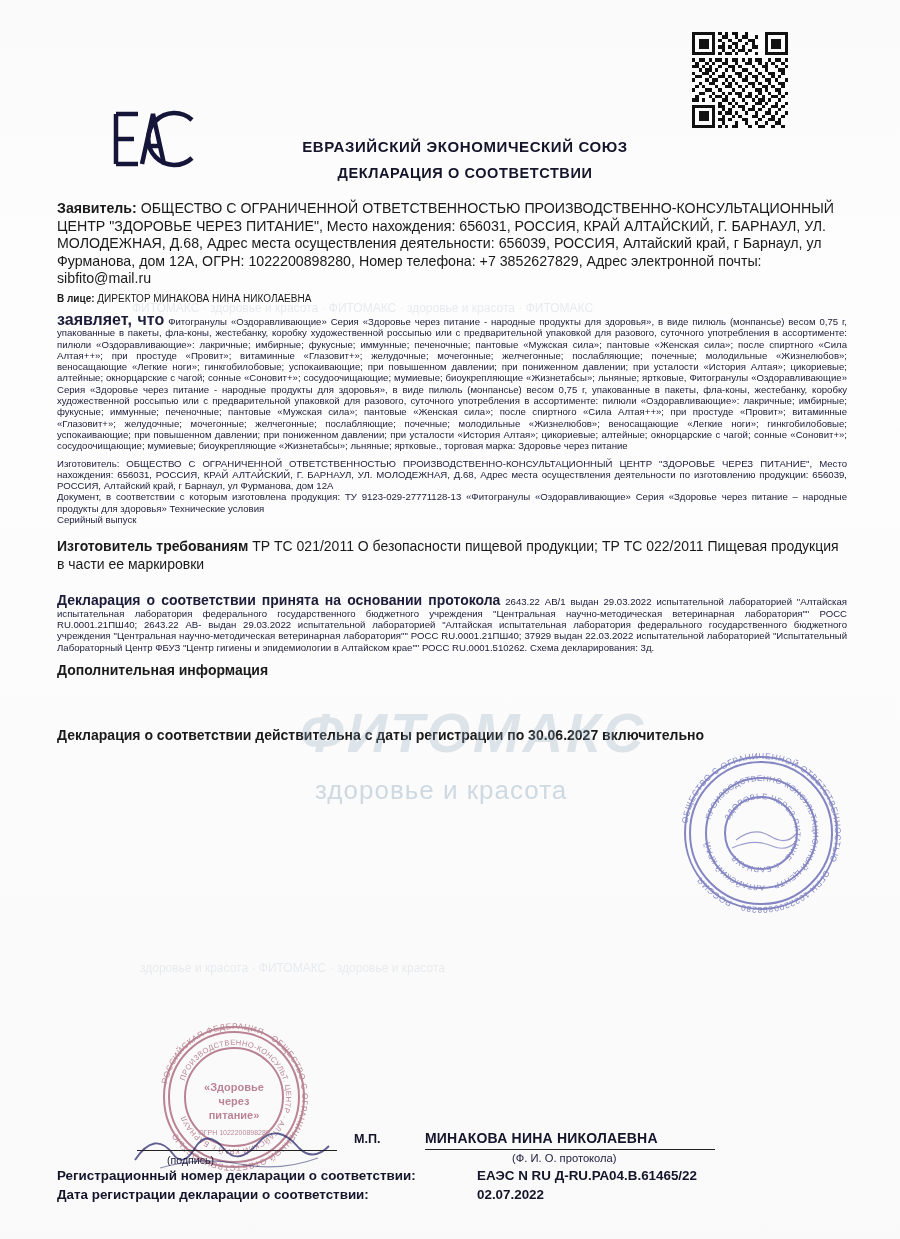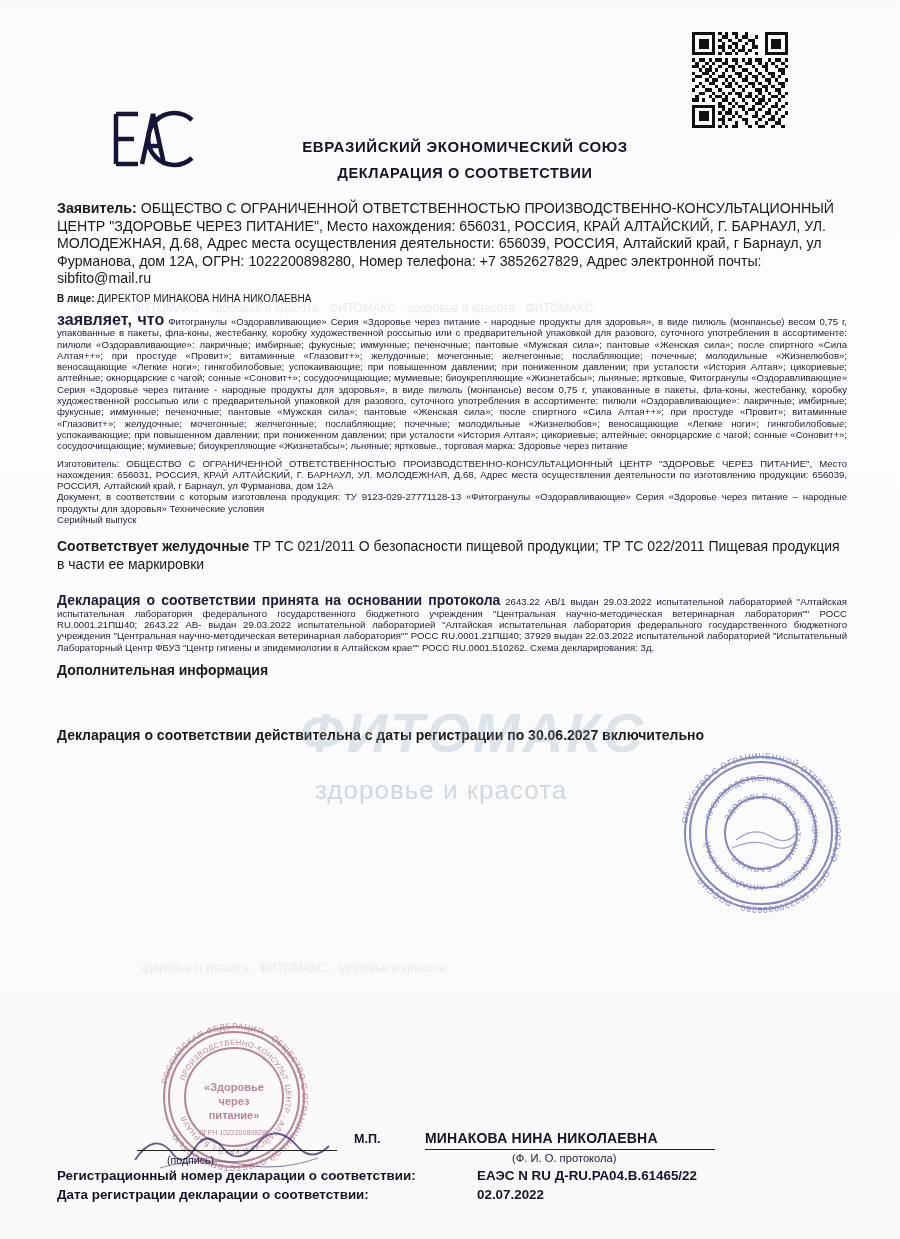--- a/index.html
+++ b/index.html
@@ -513,21 +513,21 @@
       <span class="lead">заявляет, что</span><span> Фитогранулы «Оздоравливающие» Серия «Здоровье через питание - народные продукты для здоровья», в виде пилюль (монпансье) весом 0,75 г, упакованные в пакеты, фла-коны, жестебанку, коробку художественной россыпью или с предварительной упаковкой для разового, суточного употребления в ассортименте: пилюли «Оздоравливающие»: лакричные; имбирные; фукусные; иммунные; печеночные; пантовые «Мужская сила»; пантовые «Женская сила»; после спиртного «Сила Алтая++»; при простуде «Провит»; витаминные «Глазовит+»; желудочные; мочегонные; желчегонные; послабляющие; почечные; молодильные «Жизнелюбов»; веносащающие «Легкие ноги»; гинкгобилобовые; успокаивающие; при повышенном давлении; при пониженном давлении; при усталости «История Алтая»; цикориевые; алтейные; окнорцарские с чагой; сонные «Соновит+»; сосудоочищающие; мумиевые; биоукрепляющие «Жизнетабсы»; льняные; яртковые, Фитогранулы «Оздоравливающие» Серия «Здоровье через питание - народные продукты для здоровья», в виде пилюль (монпансье) весом 0,75 г, упакованные в пакеты, фла-коны, жестебанку, коробку художественной россыпью или с предварительной упаковкой для разового, суточного употребления в ассортименте: пилюли «Оздоравливающие»: лакричные; имбирные; фукусные; иммунные; печеночные; пантовые «Мужская сила»; пантовые «Женская сила»; после спиртного «Сила Алтая++»; при простуде «Провит»; витаминные «Глазовит+»; желудочные; мочегонные; желчегонные; послабляющие; почечные; молодильные «Жизнелюбов»; веносащающие «Легкие ноги»; гинкгобилобовые; успокаивающие; при повышенном давлении; при пониженном давлении; при усталости «История Алтая»; цикориевые; алтейные; окнорцарские с чагой; сонные «Соновит+»; сосудоочищающие; мумиевые; биоукрепляющие «Жизнетабсы»; льняные; яртковые., торговая марка: Здоровье через питание</span>
     </div>
 
     <div id="manufacturer-block" class="blk t-xs">
       <div>Изготовитель: ОБЩЕСТВО С ОГРАНИЧЕННОЙ ОТВЕТСТВЕННОСТЬЮ ПРОИЗВОДСТВЕННО-КОНСУЛЬТАЦИОННЫЙ ЦЕНТР "ЗДОРОВЬЕ ЧЕРЕЗ ПИТАНИЕ", Место нахождения: 656031, РОССИЯ, КРАЙ АЛТАЙСКИЙ, Г. БАРНАУЛ, УЛ. МОЛОДЕЖНАЯ, Д.68, Адрес места осуществления деятельности по изготовлению продукции: 656039, РОССИЯ, Алтайский край, г Барнаул, ул Фурманова, дом 12А</div>
       <div>Документ, в соответствии с которым изготовлена продукция: ТУ 9123-029-27771128-13 «Фитогранулы «Оздоравливающие»  Серия «Здоровье через питание – народные продукты для здоровья» Технические условия</div>
       <div>Серийный выпуск</div>
     </div>
 
     <div id="conformity-block" class="blk">
-      <span class="bold">Соответствует желудочные</span><span>  ТР ТС 021/2011 О безопасности пищевой продукции; ТР ТС 022/2011 Пищевая продукция в части ее маркировки</span>
+      <span class="bold">Изготовитель требованиям</span><span>  ТР ТС 021/2011 О безопасности пищевой продукции; ТР ТС 022/2011 Пищевая продукция в части ее маркировки</span>
     </div>
 
     <div id="protocol-block" class="blk t-xs">
       <span class="lead">Декларация о соответствии принята на основании протокола</span><span> 2643.22 АВ/1 выдан 29.03.2022  испытательной лабораторией "Алтайская испытательная лаборатория федерального государственного бюджетного учреждения "Центральная научно-методическая ветеринарная лаборатория"" РОСС RU.0001.21ПШ40; 2643.22 АВ- выдан 29.03.2022  испытательной лабораторией "Алтайская испытательная лаборатория федерального государственного бюджетного учреждения "Центральная научно-методическая ветеринарная лаборатория"" РОСС RU.0001.21ПШ40; 37929 выдан 22.03.2022  испытательной лабораторией "Испытательный Лабораторный Центр ФБУЗ "Центр гигиены и эпидемиологии в Алтайском крае"" РОСС RU.0001.510262. Схема декларирования: 3д.</span>
     </div>
 
     <div id="additional-block" class="blk">Дополнительная информация</div>
 
     <div id="validity-block" class="blk">Декларация о соответствии действительна с даты регистрации по 30.06.2027 включительно</div>
 

